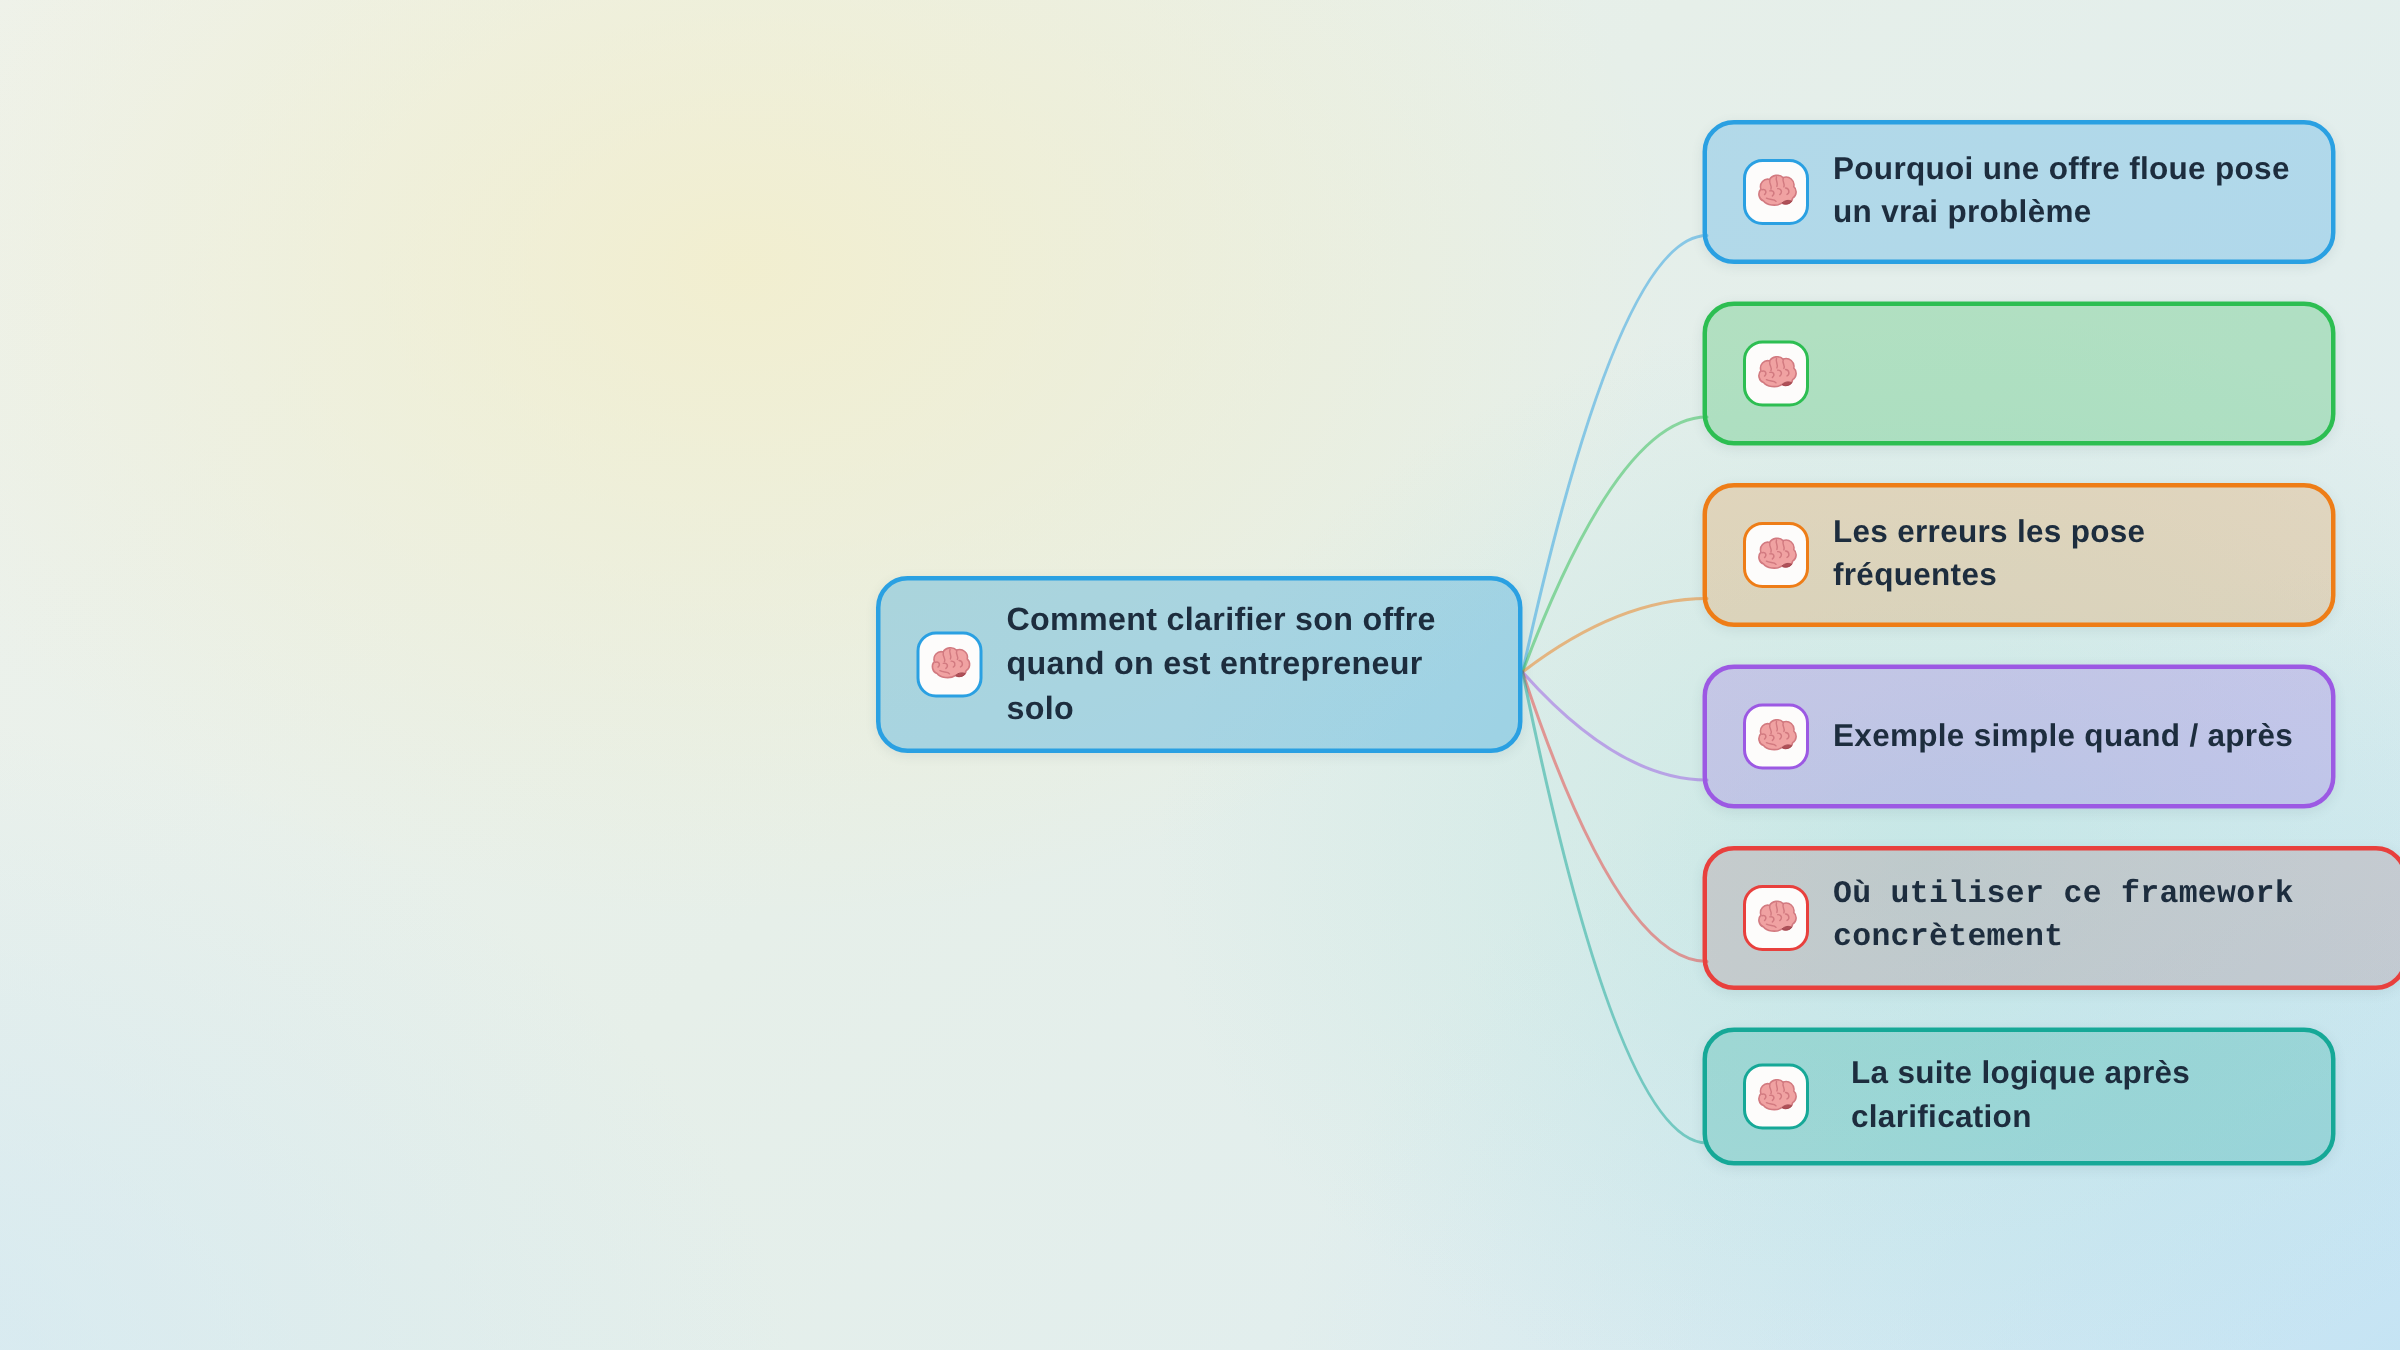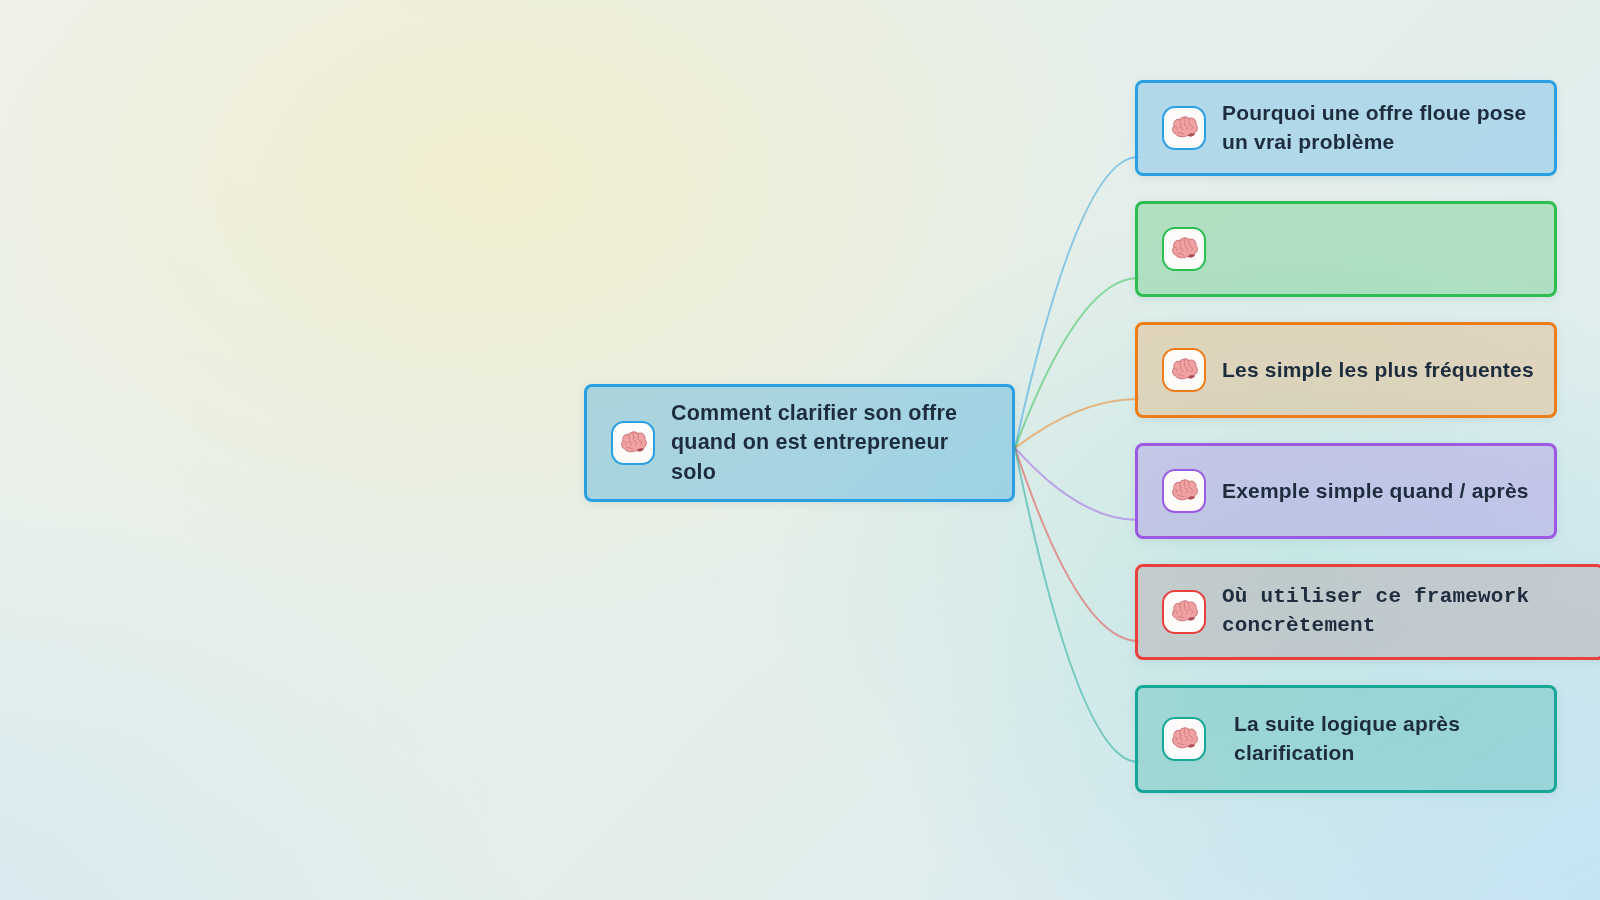--- a/index.html
+++ b/index.html
@@ -23,21 +23,21 @@
     z-index: 0;
   }
   .node {
     position: absolute;
     display: flex;
     align-items: center;
     gap: 16px;
     padding: 0 20px 0 24px;
     box-sizing: border-box;
     border: 3px solid var(--border);
-    border-radius: 8px;
+    border-radius: 21px;
     background: var(--fill);
     box-shadow: 0 2px 8px rgba(60, 90, 100, 0.10);
     cursor: pointer;
     z-index: 1;
   }
   .chip {
     flex: 0 0 44px;
     width: 44px;
     height: 44px;
     box-sizing: border-box;
@@ -137,21 +137,21 @@
             <path d="M26.5 7.5 C25 11 28.5 12.5 27 15.5"></path>
             <path d="M7.5 18 C11 16.8 12 20.5 9.8 22.3"></path>
             <path d="M14.5 19 C18 18 19.3 21.5 16.8 23.5"></path>
             <path d="M21.5 17 C25 16.8 25.8 20.5 23.4 22.3"></path>
             <path d="M28.5 16.5 C32 16.8 32.3 20.8 29.8 22.2"></path>
             <path d="M11.5 25.5 C14.5 27.3 18.5 26 20 28.3"></path>
           </g>
           <path d="M25.5 29.6 C27.5 31.6 32.2 31 34 28.2 C31.5 26.8 27.8 27.4 25.5 29.6 Z" fill="#b05058" stroke="#9c444c" stroke-width="0.8"></path>
         </svg>
       </span>
-      <span class="label">Les simple les plus fréquentes</span>
+      <span class="label">Les erreurs les pose fréquentes</span>
     </div>
     <div class="node" style="left: 1135px; top: 443px; width: 422px; height: 96px; --border: #9c59e3; --fill: rgba(150,98,224,0.26);">
       <span class="chip">
         <svg class="brain" viewBox="0 0 40 40" xmlns="http://www.w3.org/2000/svg">
           <path d="M9 28 C4.6 26.4 3.4 20.6 6.6 17.4 C4.9 12.4 9.4 7.4 14.4 8.8 C16.4 4.6 23.2 4 26.2 7.2 C31.8 5.2 37 9.8 35.8 15.2 C39 17.8 38.4 23.4 34.8 25.4 C34.2 29.8 28.8 32 25.2 29.8 C20.4 33 11.4 31.8 9 28 Z" fill="#f0a2a2" stroke="#d27a80" stroke-width="1.4" stroke-linejoin="round"></path>
           <g fill="none" stroke="#d27a80" stroke-width="1.3" stroke-linecap="round">
             <path d="M14.5 9.5 C13.5 13 17 14.5 15.5 17.5"></path>
             <path d="M20.5 6.5 C19 10 22.5 12 20.8 15"></path>
             <path d="M26.5 7.5 C25 11 28.5 12.5 27 15.5"></path>
             <path d="M7.5 18 C11 16.8 12 20.5 9.8 22.3"></path>
@@ -177,21 +177,21 @@
             <path d="M14.5 19 C18 18 19.3 21.5 16.8 23.5"></path>
             <path d="M21.5 17 C25 16.8 25.8 20.5 23.4 22.3"></path>
             <path d="M28.5 16.5 C32 16.8 32.3 20.8 29.8 22.2"></path>
             <path d="M11.5 25.5 C14.5 27.3 18.5 26 20 28.3"></path>
           </g>
           <path d="M25.5 29.6 C27.5 31.6 32.2 31 34 28.2 C31.5 26.8 27.8 27.4 25.5 29.6 Z" fill="#b05058" stroke="#9c444c" stroke-width="0.8"></path>
         </svg>
       </span>
       <span class="label">Où utiliser ce framework concrètement</span>
     </div>
-    <div class="node" style="left: 1135px; top: 685px; width: 422px; height: 108px; gap: 28px; --border: #16a897; --fill: rgba(22,168,152,0.26);">
+    <div class="node" style="left: 1135px; top: 685px; width: 422px; height: 92px; gap: 28px; --border: #16a897; --fill: rgba(22,168,152,0.26);">
       <span class="chip">
         <svg class="brain" viewBox="0 0 40 40" xmlns="http://www.w3.org/2000/svg">
           <path d="M9 28 C4.6 26.4 3.4 20.6 6.6 17.4 C4.9 12.4 9.4 7.4 14.4 8.8 C16.4 4.6 23.2 4 26.2 7.2 C31.8 5.2 37 9.8 35.8 15.2 C39 17.8 38.4 23.4 34.8 25.4 C34.2 29.8 28.8 32 25.2 29.8 C20.4 33 11.4 31.8 9 28 Z" fill="#f0a2a2" stroke="#d27a80" stroke-width="1.4" stroke-linejoin="round"></path>
           <g fill="none" stroke="#d27a80" stroke-width="1.3" stroke-linecap="round">
             <path d="M14.5 9.5 C13.5 13 17 14.5 15.5 17.5"></path>
             <path d="M20.5 6.5 C19 10 22.5 12 20.8 15"></path>
             <path d="M26.5 7.5 C25 11 28.5 12.5 27 15.5"></path>
             <path d="M7.5 18 C11 16.8 12 20.5 9.8 22.3"></path>
             <path d="M14.5 19 C18 18 19.3 21.5 16.8 23.5"></path>
             <path d="M21.5 17 C25 16.8 25.8 20.5 23.4 22.3"></path>

